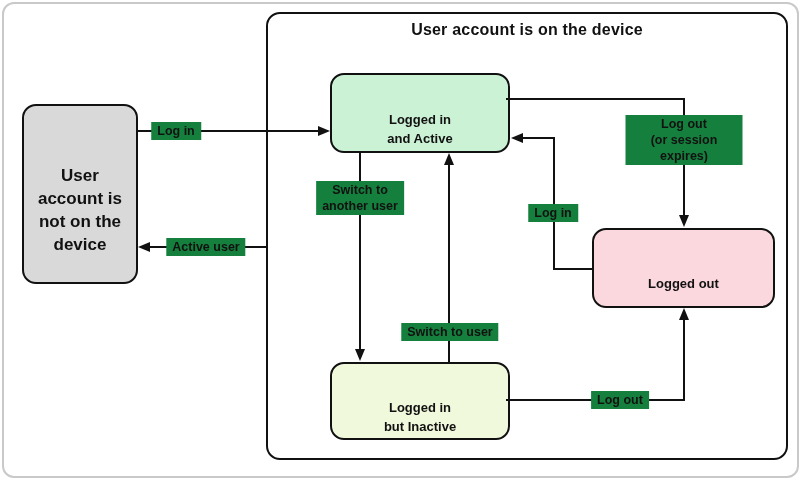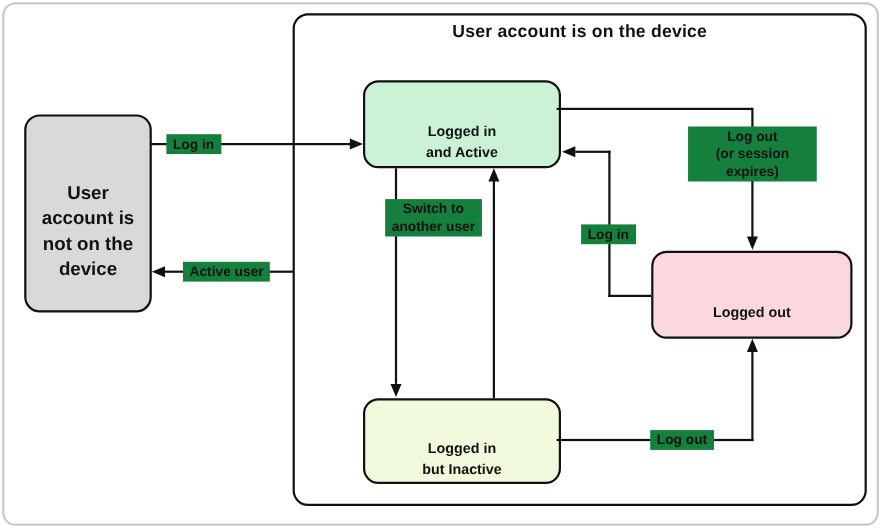--- a/index.html
+++ b/index.html
@@ -76,25 +76,26 @@
   <div class="line" style="left:137px;top:130px;width:183px;height:2px;"></div>
   <div class="arrow right" style="left:318px;top:126px;"></div>
   <div class="edge-label" style="left:176px;top:131px;">Log in</div>
 
   <div class="line" style="left:150px;top:246px;width:117px;height:2px;"></div>
   <div class="arrow left" style="left:138px;top:242px;"></div>
   <div class="edge-label" style="left:206px;top:247px;">Active user</div>
 
   <div class="line" style="left:359px;top:153px;width:2px;height:196px;"></div>
   <div class="arrow down" style="left:355px;top:349px;"></div>
-  <div class="edge-label" style="left:360px;top:198px;margin-left:34px;">Switch to
+  <div class="edge-label" style="left:360px;top:198px;">Switch to
 another user</div>
 
   <div class="line" style="left:448px;top:164px;width:2px;height:198px;"></div>
   <div class="arrow up" style="left:444px;top:153px;"></div>
+  <div class="edge-label" style="left:450px;top:332px;">Switch to user</div>
 
   <div class="arrow left" style="left:511px;top:133px;"></div>
   <div class="line" style="left:523px;top:137px;width:32px;height:2px;"></div>
   <div class="line" style="left:553px;top:137px;width:2px;height:133px;"></div>
   <div class="line" style="left:553px;top:268px;width:39px;height:2px;"></div>
   <div class="edge-label" style="left:553px;top:213px;">Log in</div>
 
   <div class="line" style="left:506px;top:98px;width:178px;height:2px;"></div>
   <div class="line" style="left:683px;top:98px;width:2px;height:118px;"></div>
   <div class="arrow down" style="left:679px;top:215px;"></div>

